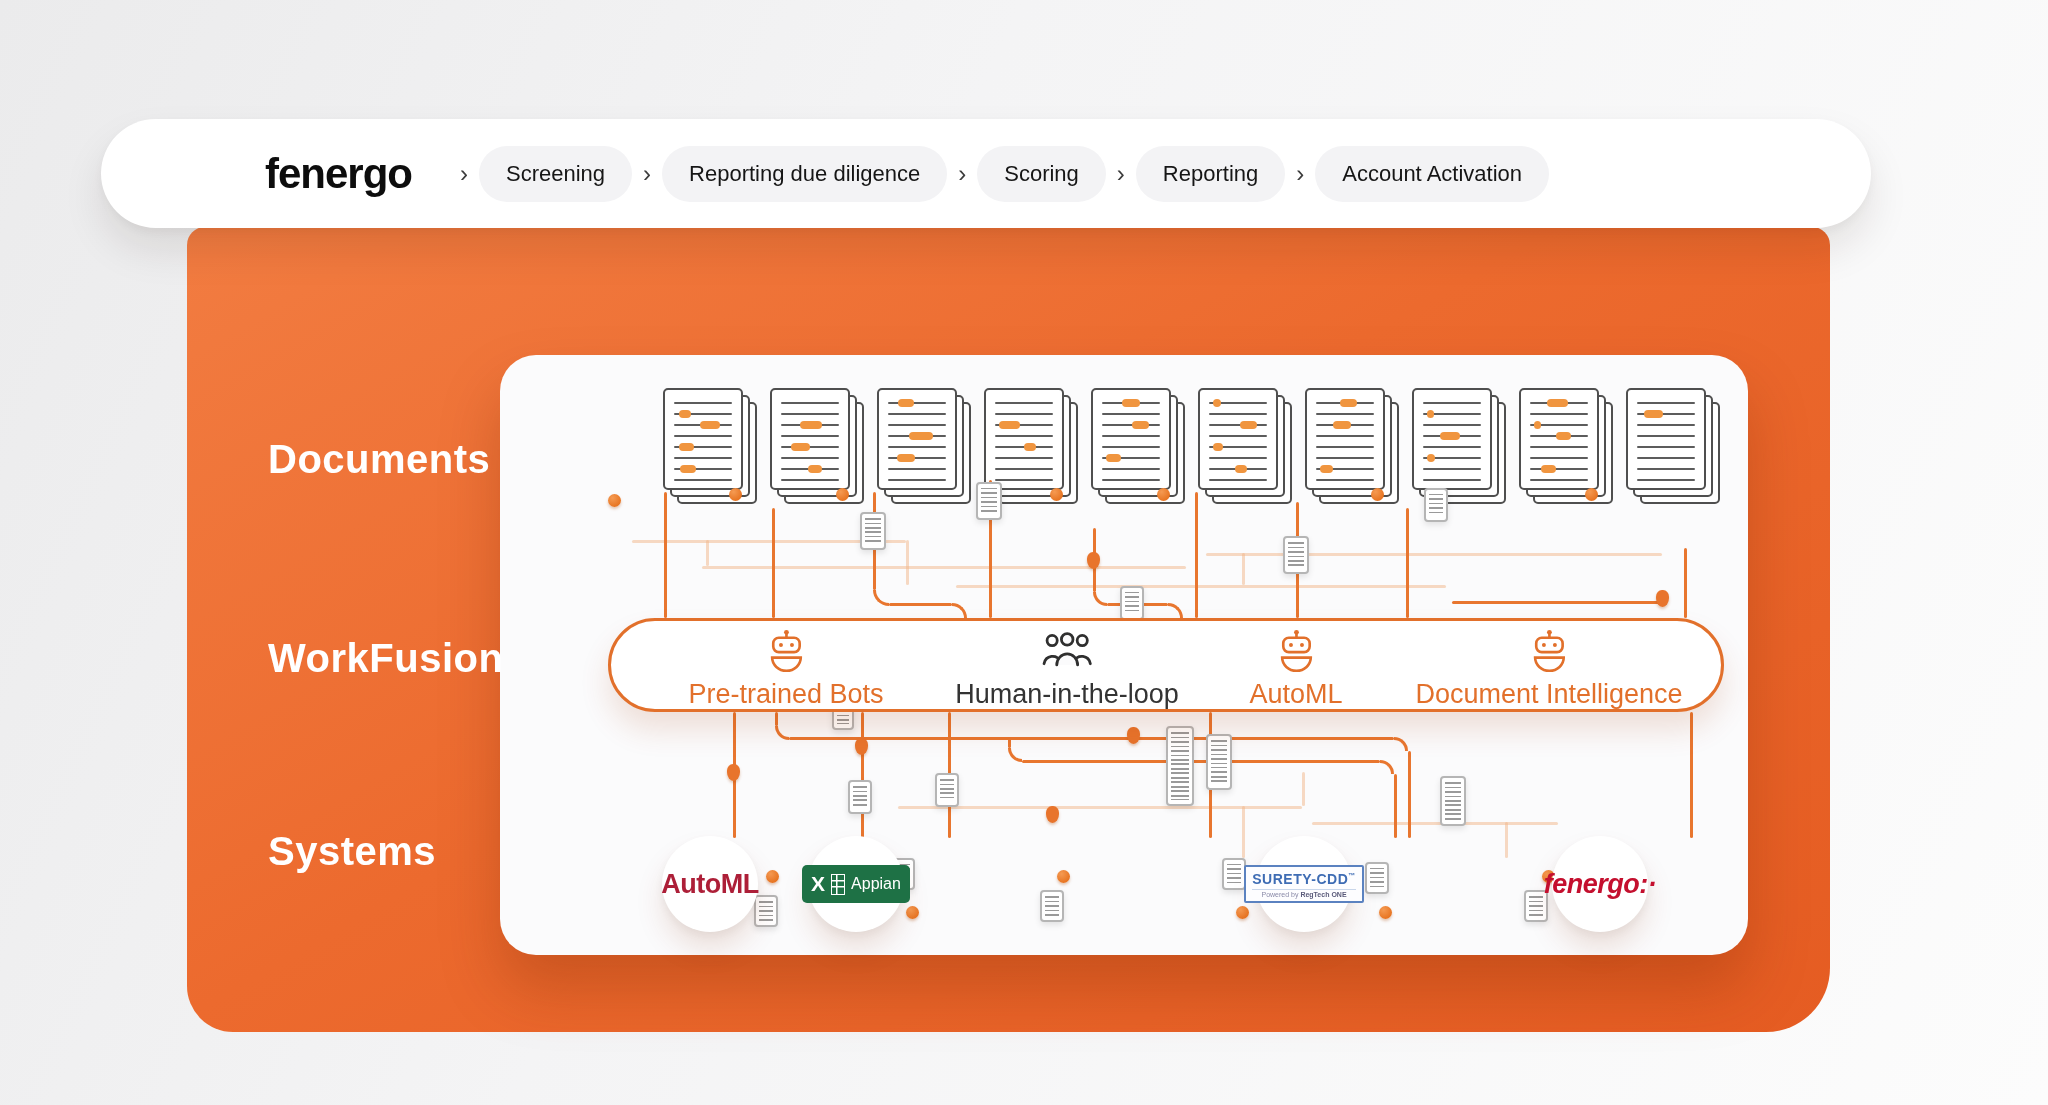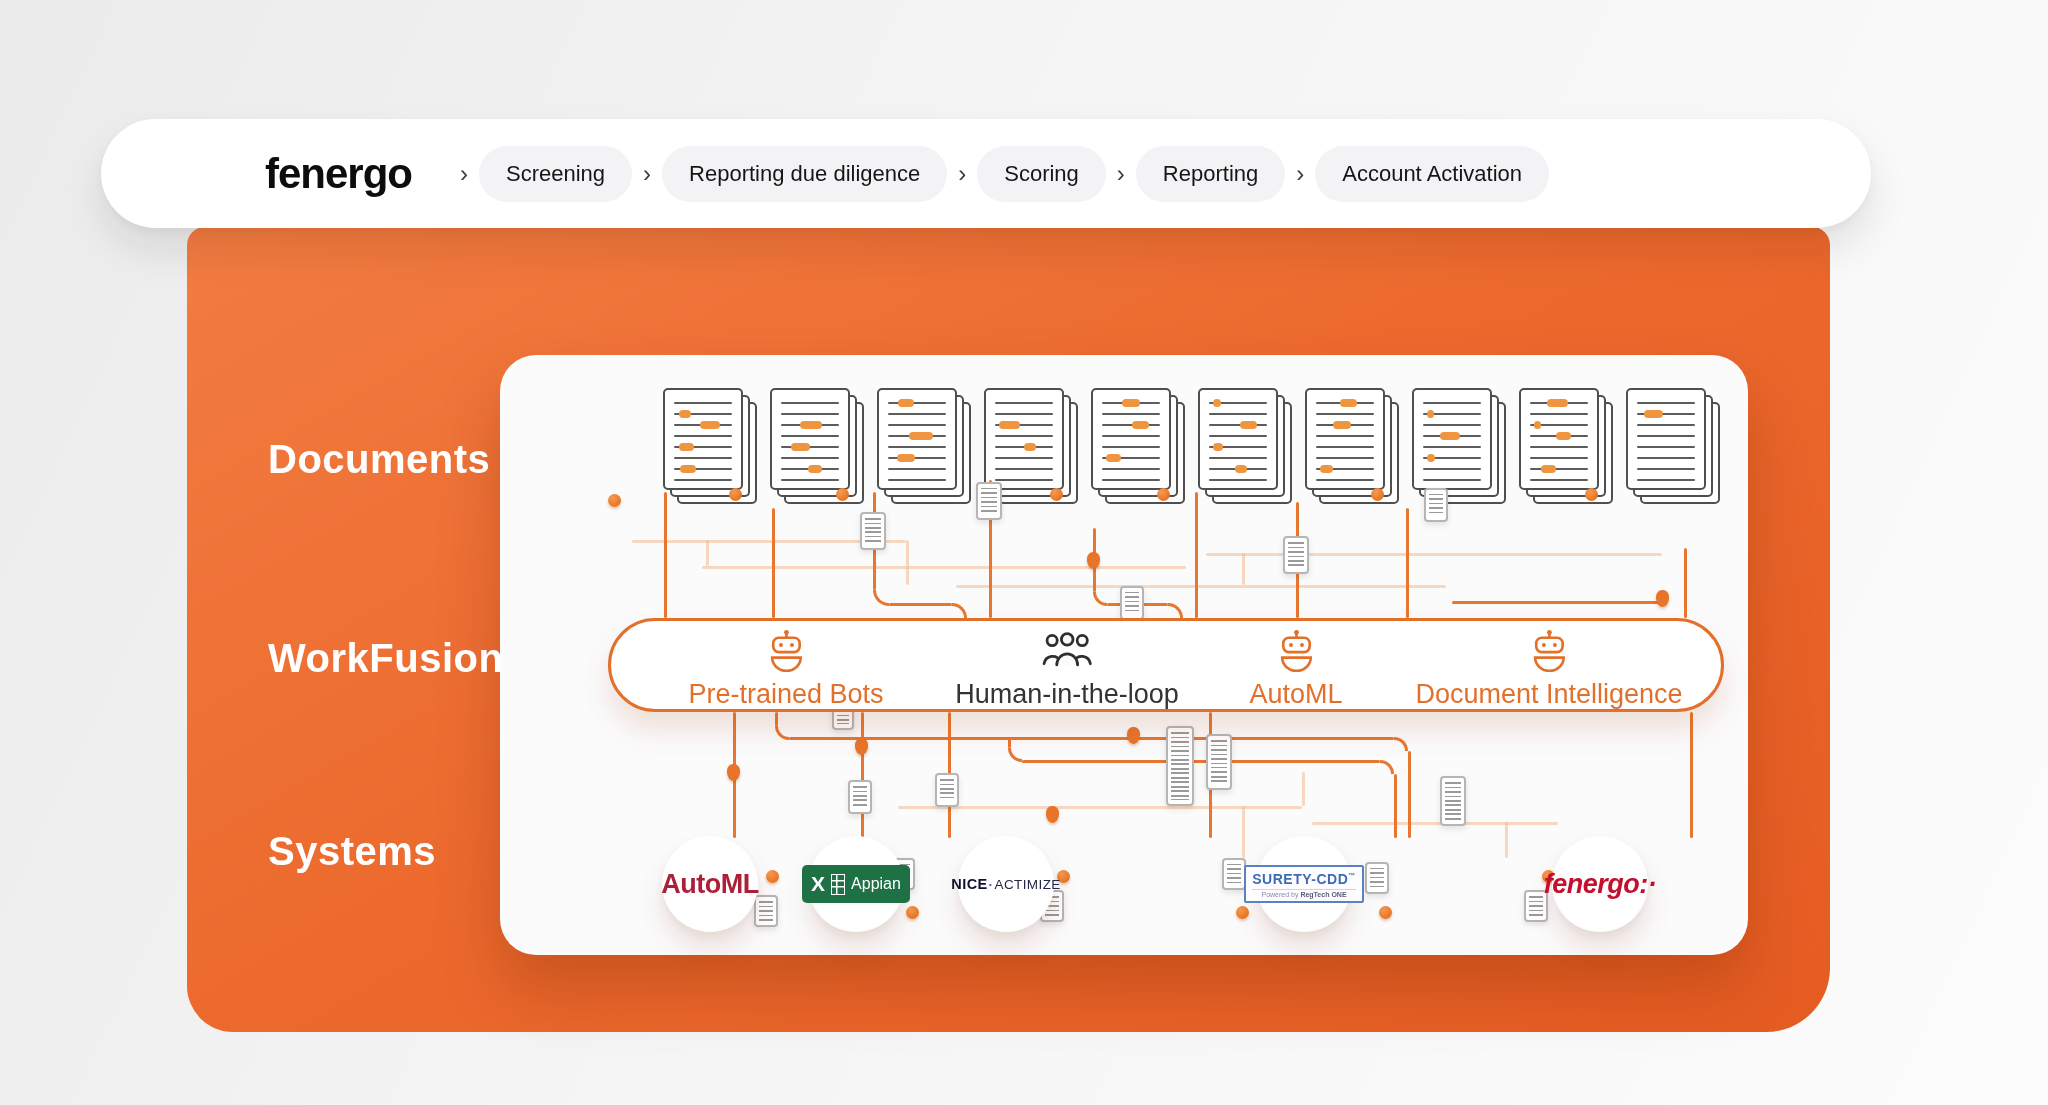--- a/index.html
+++ b/index.html
@@ -454,23 +454,20 @@
   <div class="sys-circle" style="left:662px;top:836px">
     <span class="logo-appian">AutoML</span>
   </div>
   <div class="sys-circle" style="left:808px;top:836px">
     <span class="logo-excel">
       <span class="xl-x">X</span>
       <span class="xl-grid"></span>
       <span class="xl-word">Appian</span>
     </span>
   </div>
-  <div class="sys-circle" style="left:958px;top:836px">
-    <span class="logo-nice"><b>NICE</b><span class="nice-dot">·</span><span>ACTIMIZE</span></span>
-  </div>
   <div class="sys-circle" style="left:1256px;top:836px">
     <span class="logo-surety">
       <div class="surety-main"><span>SURETY-CDD</span><sup>™</sup></div>
       <div class="surety-sub"><span>Powered by</span> <b>RegTech ONE</b></div>
     </span>
   </div>
   <div class="sys-circle" style="left:1552px;top:836px">
     <span class="logo-fenergo">fenergo:·</span>
   </div>
 

